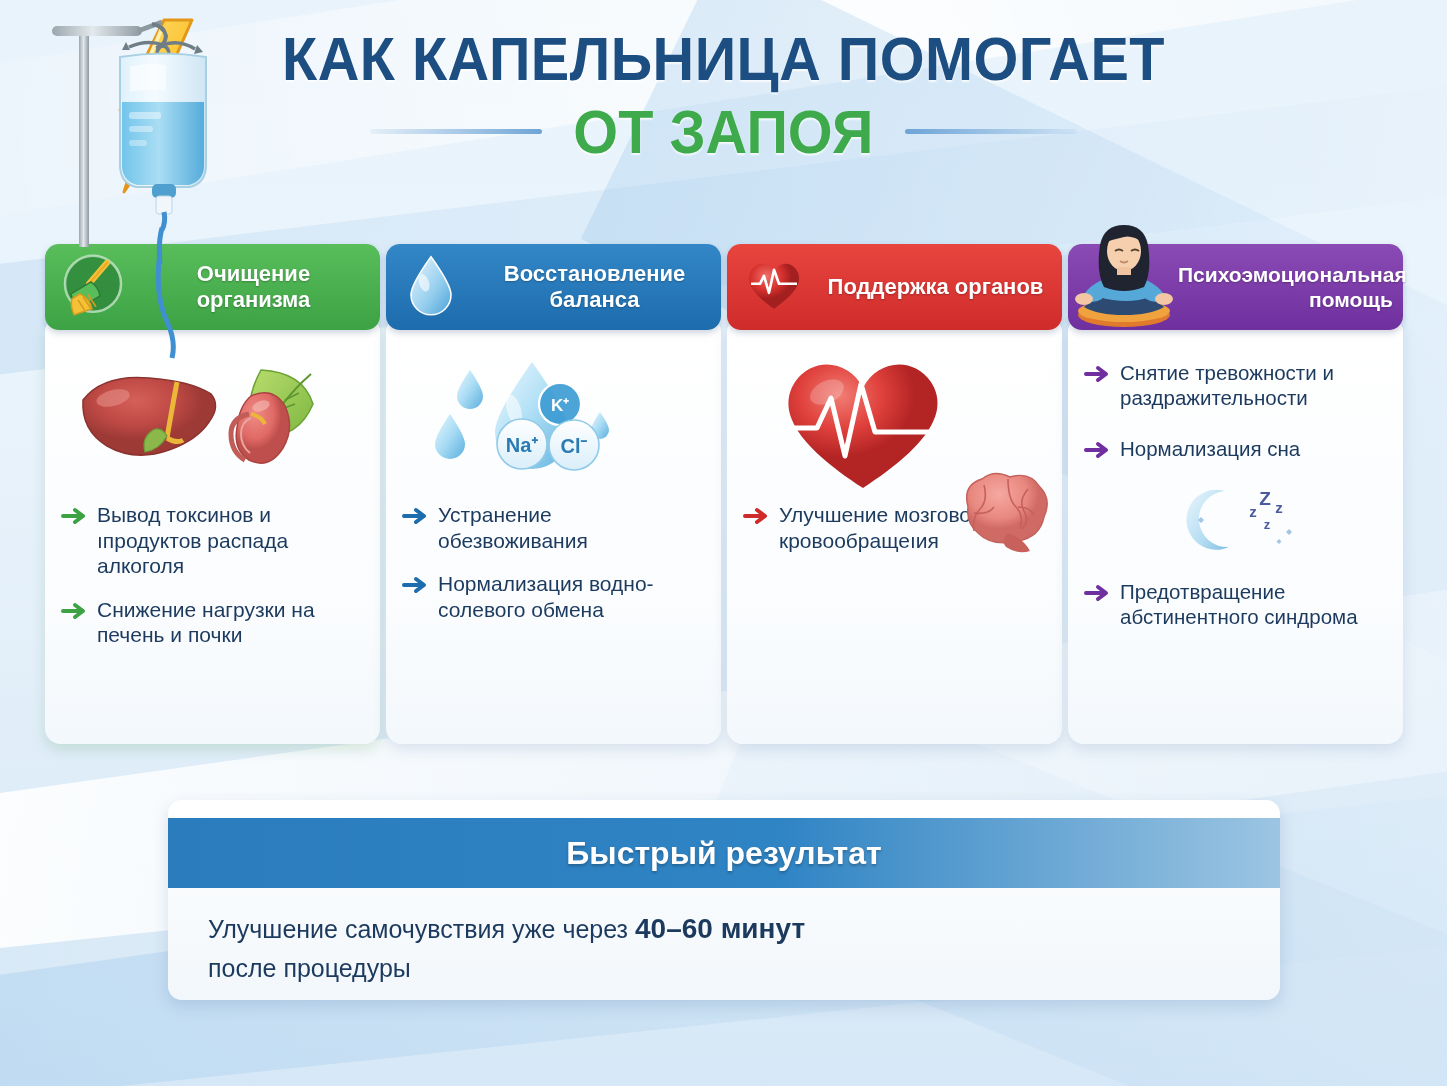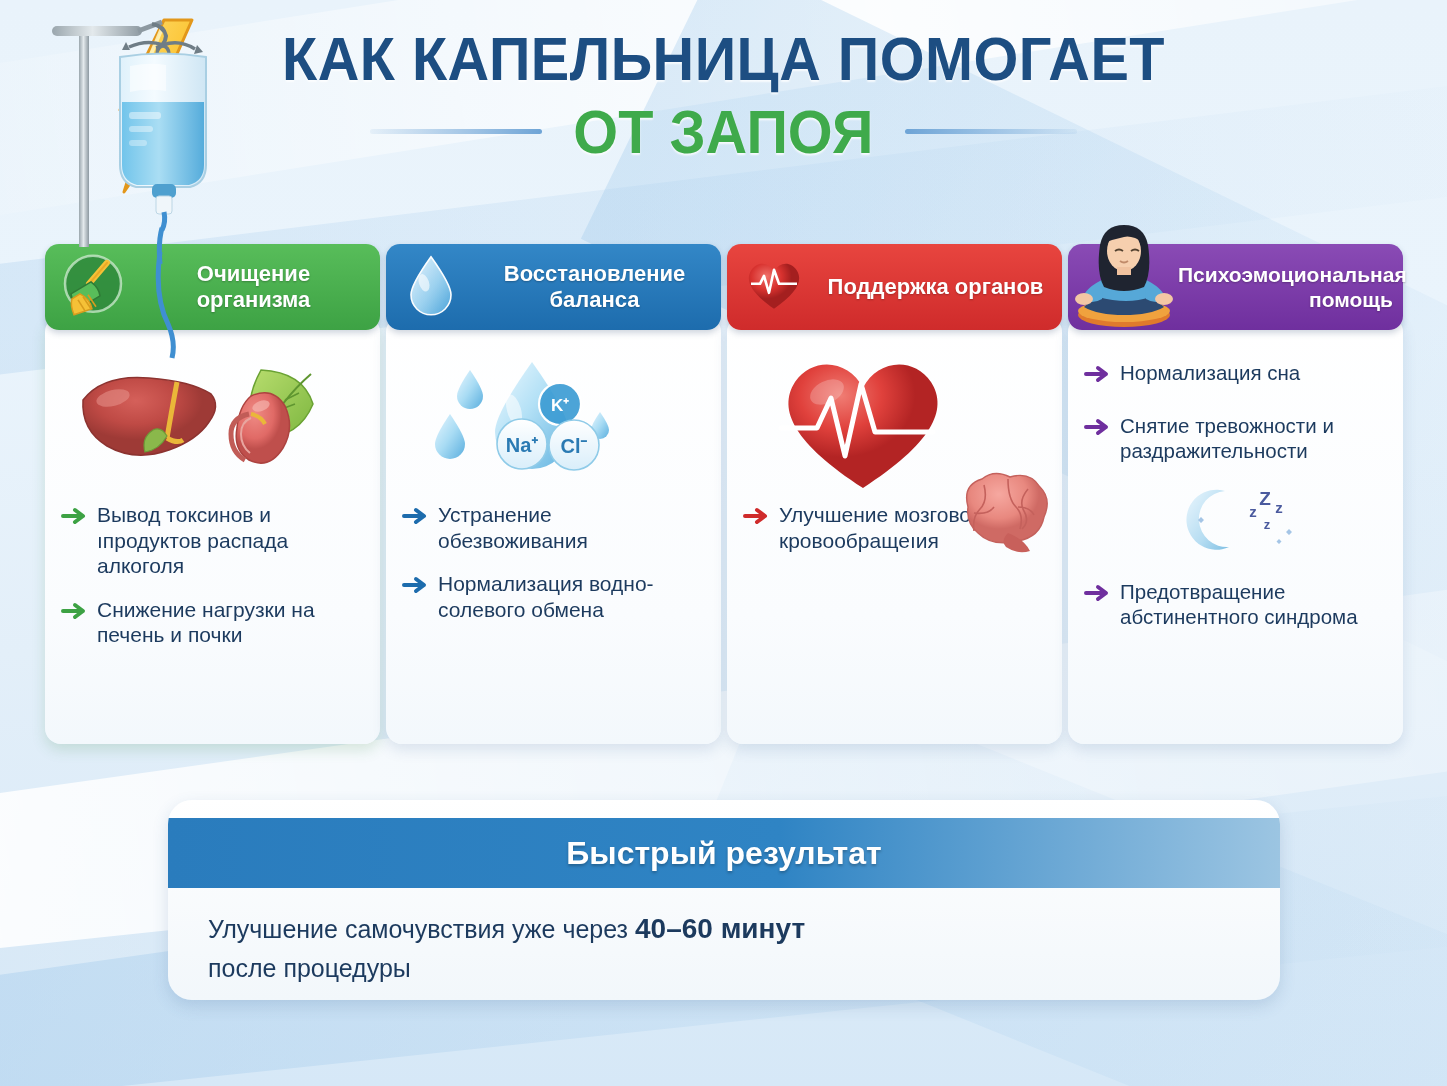--- a/index.html
+++ b/index.html
@@ -96,21 +96,21 @@
   .btxt { font-size: 21px; line-height: 1.22; color:#1c3a5e; }
   .c4 .btxt { font-size: 20.5px; }
 
   
   .head-icon { position: absolute; left: 14px; top: 50%; transform: translateY(-50%); }
   .c4 .head-icon { left: 2px; top: auto; bottom: -2px; transform: none; }
 
   
   .banner {
     position: absolute; left: 168px; top: 800px; width: 1112px; height: 200px;
-    border-radius: 24px; overflow: hidden; z-index: 5;
+    border-radius: 14px; overflow: hidden; z-index: 5;
     background: linear-gradient(180deg,#ffffff,#f2f7fb);
     box-shadow: 0 6px 16px rgba(60,100,150,.18);
   }
   .banner-head {
     height: 70px; margin-top: 18px;
     background: linear-gradient(90deg,#2a7cbd 0%, #2f84c4 55%, #9cc5e2 100%);
     display:flex; align-items:center; justify-content:center;
     color:#fff; font-size: 32px; font-weight: 700;
     text-shadow: 0 2px 3px rgba(0,0,0,.25);
   }
@@ -432,29 +432,29 @@
       <span>Психоэмоциональная помощь</span>
     </div>
     <div class="card-body" style="padding-top:38px">
       <div class="bullets" style="gap:26px">
         <div class="bullet">
           <span class="arrow">
             <svg width="26" height="18" viewBox="0 0 26 18">
                 <path d="M2 9 h15 M14 3 l8 6 l-8 6" stroke="#6f2f9e" stroke-width="4" fill="none" stroke-linecap="round" stroke-linejoin="round"></path>
               </svg>
           </span>
+          <span class="btxt">Снятие тревожности и раздражительности</span>
+        </div>
+        <div class="bullet">
+          <span class="arrow">
+            <svg width="26" height="18" viewBox="0 0 26 18">
+                <path d="M2 9 h15 M14 3 l8 6 l-8 6" stroke="#6f2f9e" stroke-width="4" fill="none" stroke-linecap="round" stroke-linejoin="round"></path>
+              </svg>
+          </span>
           <span class="btxt">Нормализация сна</span>
-        </div>
-        <div class="bullet">
-          <span class="arrow">
-            <svg width="26" height="18" viewBox="0 0 26 18">
-                <path d="M2 9 h15 M14 3 l8 6 l-8 6" stroke="#6f2f9e" stroke-width="4" fill="none" stroke-linecap="round" stroke-linejoin="round"></path>
-              </svg>
-          </span>
-          <span class="btxt">Снятие тревожности и раздражительности</span>
         </div>
         <div style="text-align:center;margin:-6px 0 -4px 0;">
           <svg width="140" height="70" viewBox="0 0 140 70">
             <defs>
                 <linearGradient id="mg" x1="0" y1="0" x2="1" y2="1">
               <stop offset="0%" stop-color="#eaf6fd"></stop>
                   <stop offset="60%" stop-color="#b6ddf2"></stop>
               <stop offset="100%" stop-color="#7fbfe3"></stop>
                 </linearGradient>
               </defs>

